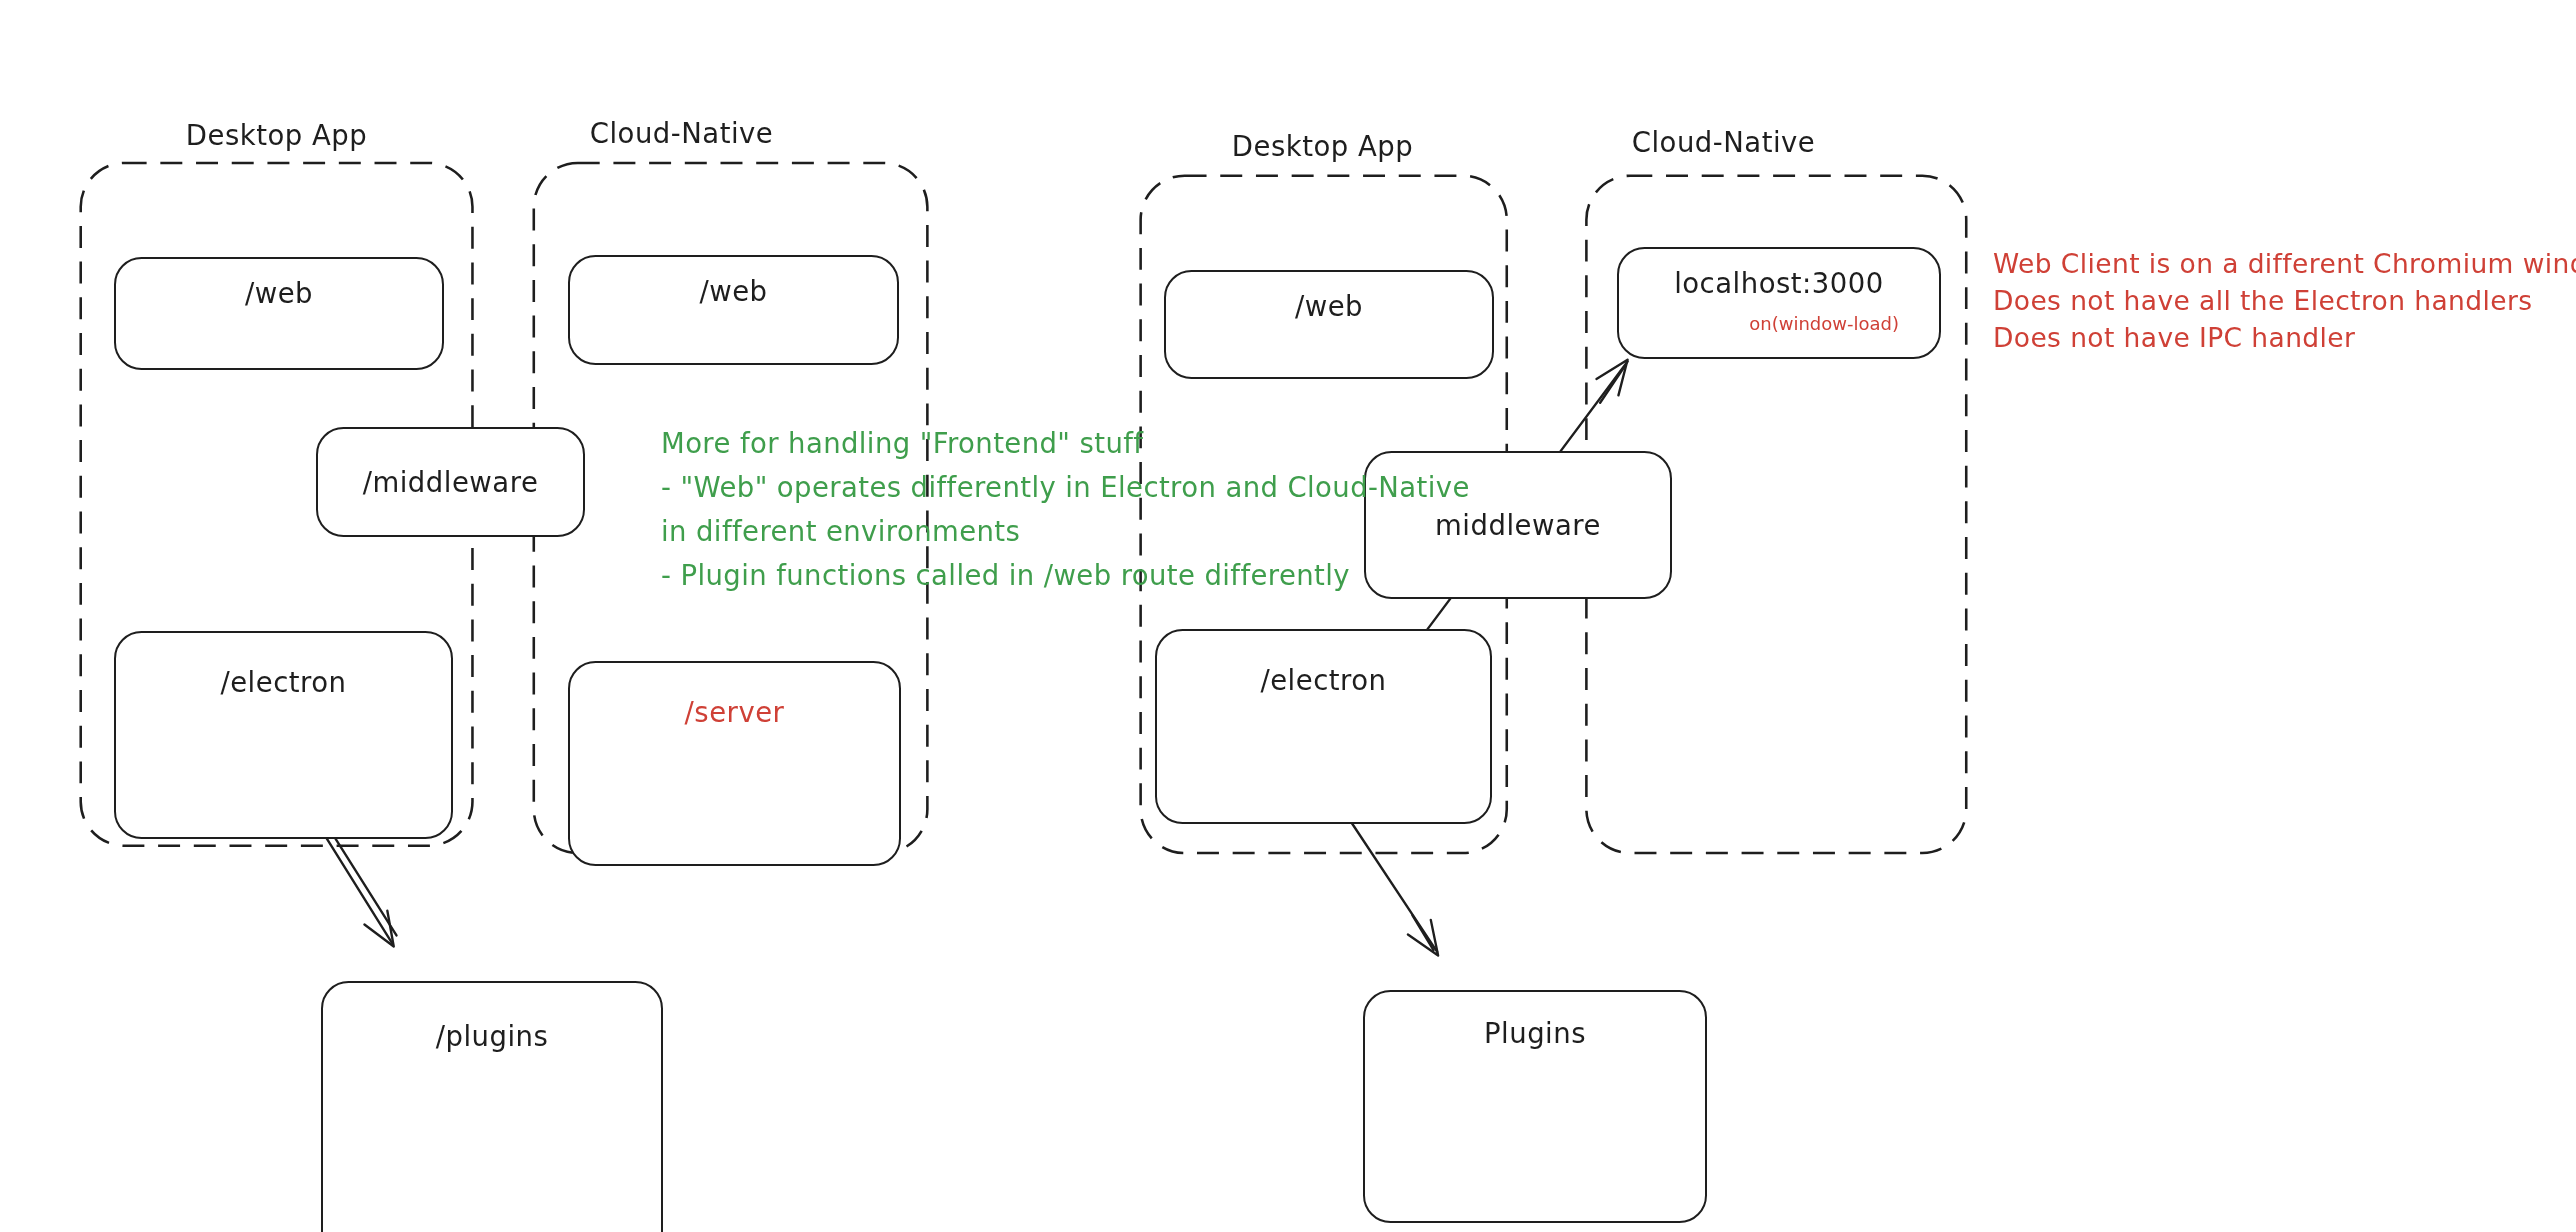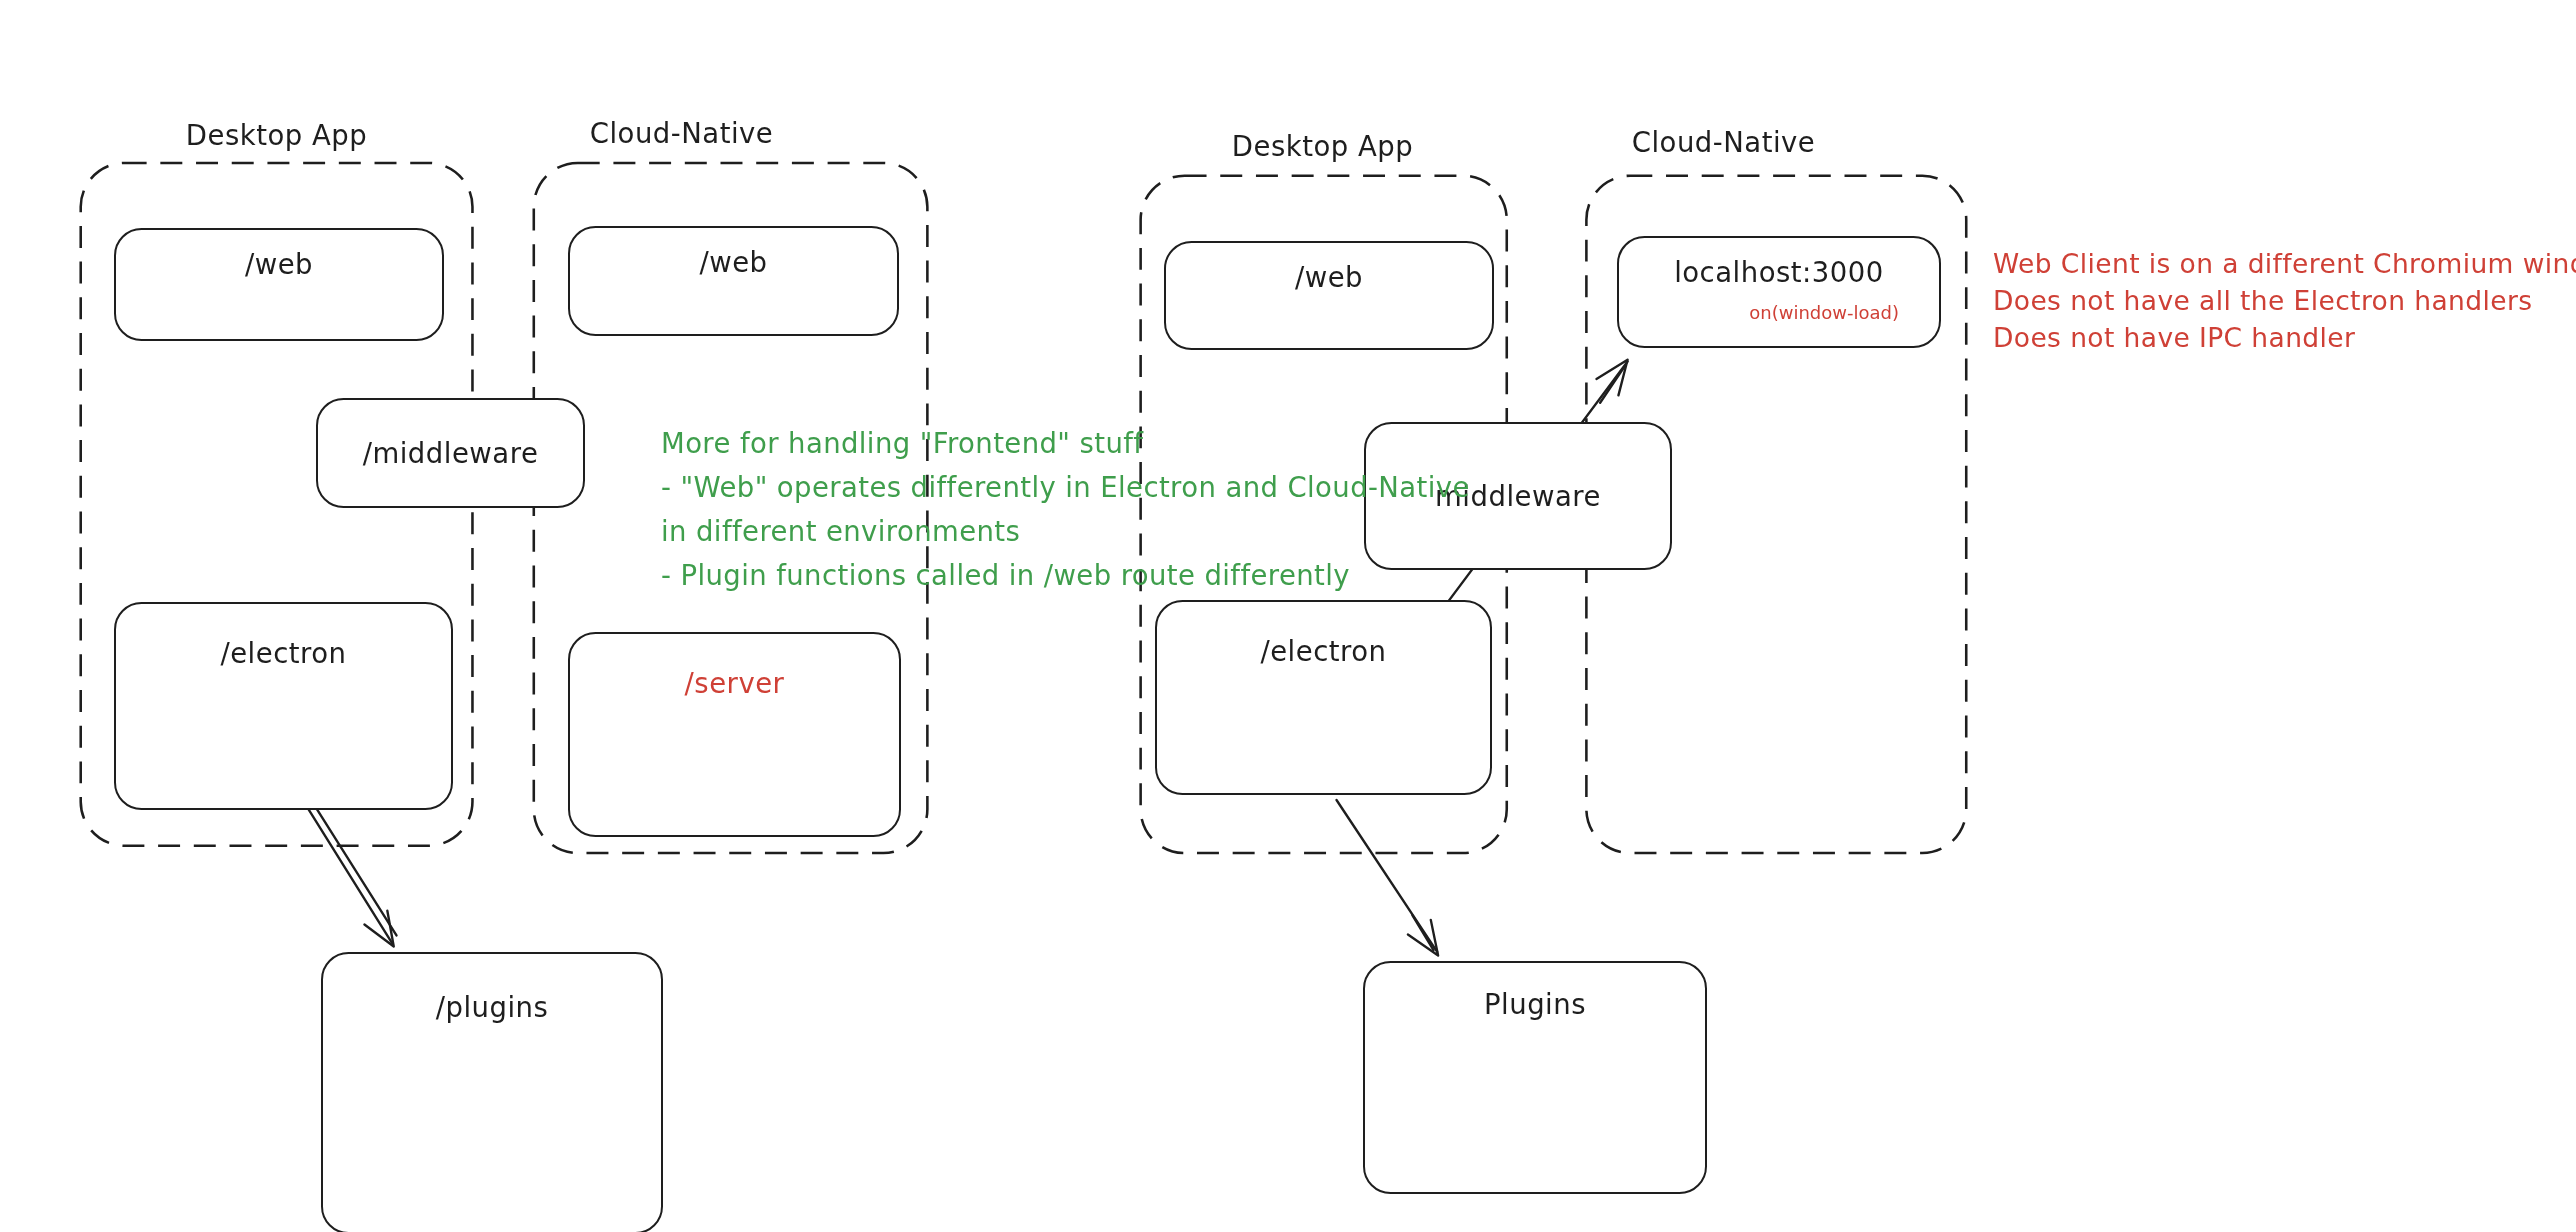--- a/index.html
+++ b/index.html
@@ -4,40 +4,40 @@
 <style>
   html,body{margin:0;padding:0;background:#ffffff;}
   body{font-family:"DejaVu Sans","Liberation Sans",sans-serif;color:#1e1e1e;}
   #canvas{position:relative;width:2576px;height:1232px;background:#ffffff;overflow:hidden;}
 
   
   #sketch{position:absolute;left:0;top:0;width:2576px;height:1232px;}
 
   
   .box{position:absolute;border:2.4px solid #1e1e1e;border-radius:27.5px;background:#ffffff;
-       box-sizing:border-box;display:flex;justify-content:center;align-items:flex-start;}
+       box-sizing:border-box;display:flex;justify-content:center;align-items:flex-start;margin-top:29px;}
   .box .lbl{font-size:27.5px;letter-spacing:0.5px;white-space:nowrap;}
 
   .pt20{padding-top:18.3px}
   .pt24{padding-top:33px}
   .ctr{align-items:center}
 
   
   .grouptitle{position:absolute;width:275px;text-align:center;font-size:27.5px;letter-spacing:0.5px;}
 
   
   #web-l1{left:114px;top:228px;width:330px;height:113px;}
   #web-l2{left:568px;top:226px;width:331px;height:110px;}
   #middleware-l{left:316px;top:398px;width:269px;height:110px;}
   #electron-l{left:114px;top:602px;width:339px;height:208px;}
   #server-l{left:568px;top:632px;width:333px;height:205px;}
   #plugins-l{left:321px;top:952px;width:342px;height:282px;}
 
   #web-r{left:1164px;top:241px;width:330px;height:109px;}
-  #localhost-r{left:1617px;top:236px;width:324px;height:112px;}
+  #localhost-r{left:1617px;top:218px;width:324px;height:112px;}
   #middleware-r{left:1364px;top:422px;width:308px;height:148px;}
   #electron-r{left:1155px;top:600px;width:337px;height:195px;}
   #plugins-r{left:1363px;top:961px;width:344px;height:233px;}
 
   #title-desktop-l{left:139px;top:119px;}
   #title-cloud-l{left:544px;top:117px;}
   #title-desktop-r{left:1185px;top:130px;}
   #title-cloud-r{left:1586px;top:126px;}
 
   .red{color:#cf4036;}

